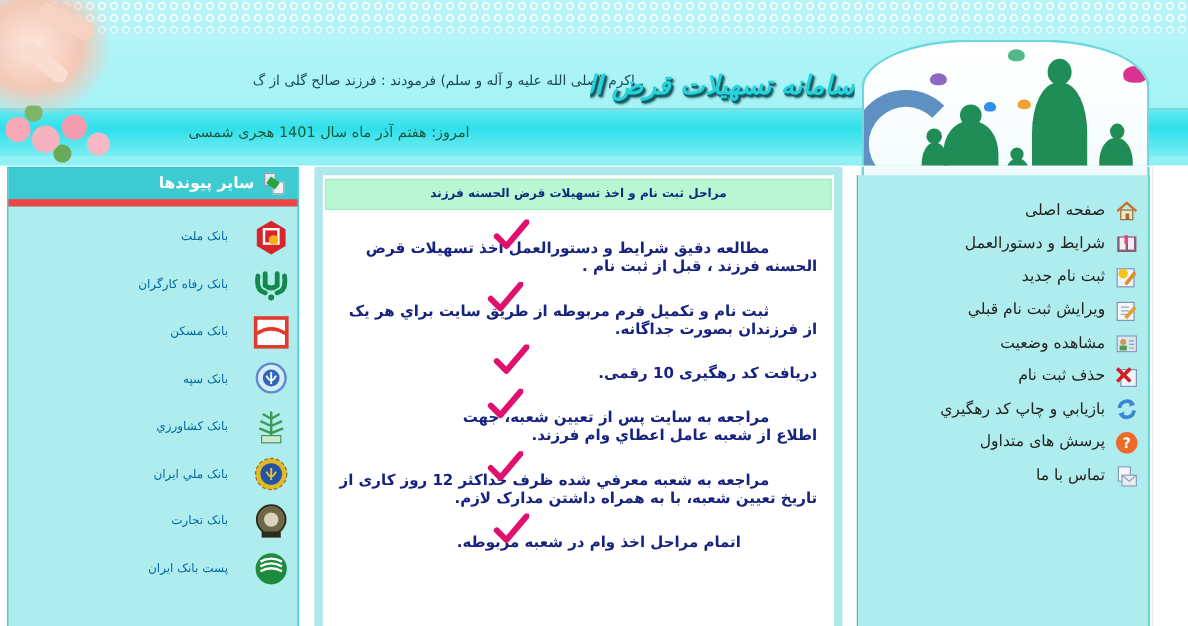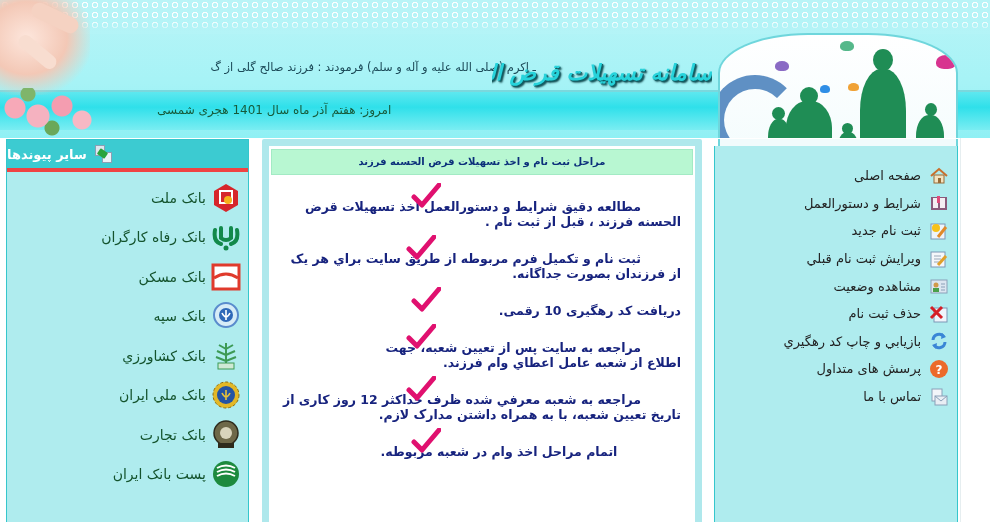--- a/index.html
+++ b/index.html
@@ -45,30 +45,30 @@
     background: linear-gradient(180deg, #ffffff 0%, #f4fcfd 100%); overflow: hidden; }
   .swirl { position:absolute; left:-10px; top:40px; width:90px; height:90px; border-radius:50%;
     border: 14px solid #5f90c4; border-right-color: transparent; border-bottom-color:#7ca6d2; }
   .fig { position:absolute; background:#1f8d55; border-radius: 45% 45% 10% 10%; filter: blur(.4px); }
   .head { position:absolute; background:#1f8d55; border-radius:50%; }
   .butterfly { position:absolute; width:14px; height:10px; border-radius: 50% 50% 40% 40%; }
 
   
   .links-panel { position: absolute; left: 6px; top: 139px; width: 243px; height: 390px;
     background: #afecee; border: 1px solid #35c6cc; }
-  .links-header { height: 32px; background: #3ccbd1; border-bottom: 4px solid #ef4444;
-    display:flex; align-items:center; padding-right: 10px; direction: ltr; }
+  .links-header { height: 32px; background: #3ccbd1; border-bottom: 6px solid #ef4444;
+    display:flex; align-items:center; justify-content:flex-end; padding-right: 10px; direction: ltr; padding-left: 41px; }
   .links-header .title { direction: rtl; color: #ffffff; font-weight: bold; font-size: 13px; margin-right: 8px; }
   .links-icon { width: 18px; height: 18px; position: relative; }
   .links-icon .a { position:absolute; left:0; top:0; width:10px; height:11px; background:#dfe7ef; border:1px solid #8aa0b4; }
   .links-icon .b { position:absolute; left:7px; top:7px; width:10px; height:11px; background:#eef2f7; border:1px solid #8aa0b4; }
   .links-icon .arr { position:absolute; left:3px; top:5px; width:9px; height:7px; background:#2aa33c; transform: rotate(35deg); border-radius:1px; }
   .links-list { list-style:none; padding-top: 6px; }
   .link-item { height: 39.5px; display:flex; align-items:center; justify-content:flex-end; padding-right: 6px; cursor:pointer; }
-  .link-item .label { direction: rtl; font-size: 14px; color: #14532d; margin-right: 4px; white-space: nowrap; }
+  .link-item .label { direction: rtl; font-size: 10px; color: #0369a1; margin-right: 20px; white-space: nowrap; }
   .bank-logo { width: 32px; height: 32px; position: relative; display:flex; align-items:center; justify-content:center; }
 
   
   .content-panel { position: absolute; left: 262px; top: 139px; width: 440px; height: 390px;
     background: #ffffff; border: 7px solid #afe8ec; border-radius: 2px; }
   .content-title { margin: 3px 2px 0 2px; height: 26px; background: #b8f7d2; border: 1px solid #a3eac4;
     direction: rtl; text-align: center; font-weight: bold; font-size: 10px; color: #0b2e7a; line-height: 24px; }
   .steps { direction: rtl; padding: 8px 14px 0 8px; }
   .step { position: relative; font-weight: bold; font-size: 12.5px; line-height: 15px; color: #17237e;
     padding-top: 16px; margin-bottom: 6px; text-align: right; }

